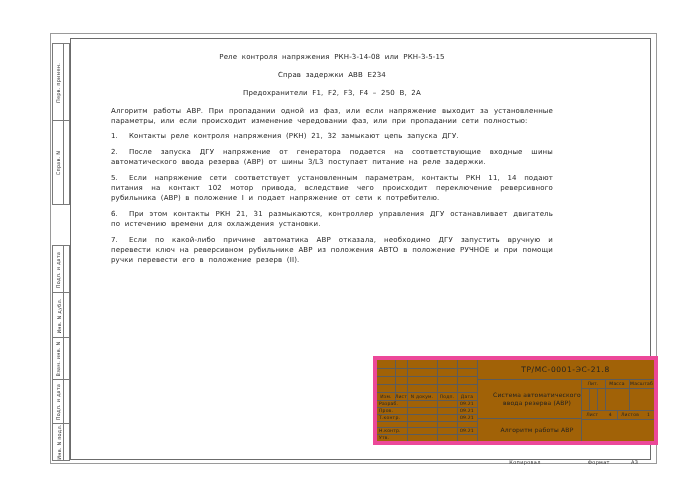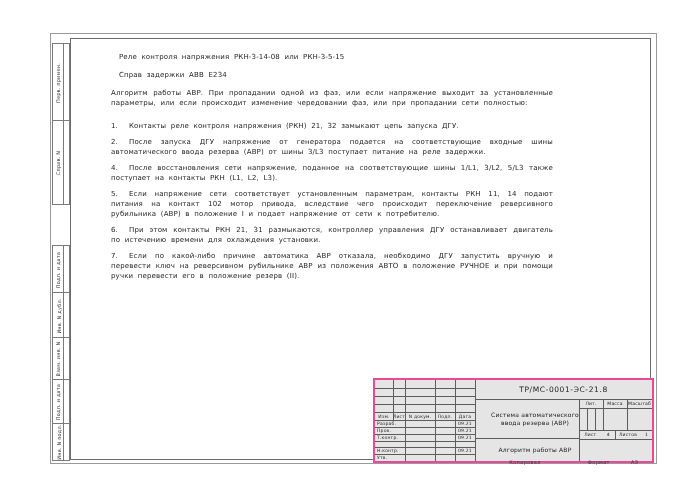--- a/index.html
+++ b/index.html
@@ -15,26 +15,26 @@
   .mbox .vl { position:absolute; left:10px; top:0; bottom:0; width:1px; background:#7a7a7a; }
   .mbox .lblwrap { position:absolute; left:0; top:0; width:11px; height:100%;
     display:flex; align-items:center; justify-content:center; }
   .mbox .lbl { transform:rotate(-90deg); white-space:nowrap; font-size:5px; color:#333; letter-spacing:0.2px; }
 
   
   .doc-text { position:absolute; left:111px; top:52px; width:442px;
     font-size:7px; line-height:10px; text-align:justify; color:#242424;
     word-spacing:2.2px; letter-spacing:0.15px; }
   .doc-text p { margin:0 0 6px; }
-  .doc-text p.intro { margin:0 8px 8px; text-align:left; }
-  .doc-text p.heading { margin:0 0 13px; }
+  .doc-text p.intro { margin:0 8px 8px; text-align:center; }
+  .doc-text p.heading { margin:0 0 5px; }
   .doc-text .num { display:inline-block; width:18px; }
 
   
-  .tb { position:absolute; left:373px; top:378px; width:277px; height:81px; border:2px solid #ec4899; background:#e5e5e5; }
+  .tb { position:absolute; left:373px; top:356px; width:277px; height:81px; border:4px solid #ec4899; background:#a16207; }
   .vln { position:absolute; width:1px; background:#5c5c5c; }
   .hln { position:absolute; height:1px; background:#5c5c5c; }
   .tb .cell { position:absolute; display:flex; align-items:center; justify-content:center;
     font-size:4.5px; color:#222; letter-spacing:0.2px; text-align:center; }
   .tb .left-align { justify-content:flex-start; padding-left:2px; }
   .tb .designation { font-size:7.5px; letter-spacing:0.6px; word-spacing:2px; }
   .tb .name { font-size:6px; line-height:8px; padding:0 8px; }
   .tb .pair { justify-content:space-around; }
 
   .footer-copied { position:absolute; left:473px; top:459px; width:104px; text-align:center;
@@ -89,24 +89,24 @@
   <div class="mbox" style="top:423px;height:36px;">
     <div class="vl"></div>
     <div class="lblwrap">
         <span class="lbl">Инв. N подл.</span>
       </div>
   </div>
 
   <div class="doc-text">
     <p class="intro">Реле контроля напряжения РКН-3-14-08 или РКН-3-5-15</p>
     <p class="intro">Справ задержки ABB E234</p>
+    <p class="intro">Предохранители F1, F2, F3, F4 – 250 В, 2А</p>
     <p class="heading">Алгоритм работы АВР. При пропадании одной из фаз, или если напряжение выходит за установленные параметры, или если происходит изменение чередовании фаз, или при пропадании сети полностью:</p>
     <p class="item"><span class="num">1.</span><span>Контакты реле контроля напряжения (РКН) 21, 32 замыкают цепь запуска ДГУ.</span></p>
     <p class="item"><span class="num">2.</span><span>После запуска ДГУ напряжение от генератора подается на соответствующие входные шины автоматического ввода резерва (АВР) от шины 3/L3 поступает питание на реле задержки.</span></p>
-    <p class="item"><span class="num">4.</span><span>После восстановления сети напряжение, поданное на соответствующие шины 1/L1, 3/L2, 5/L3 также поступает на контакты РКН (L1, L2, L3).</span></p>
     <p class="item"><span class="num">5.</span><span>Если напряжение сети соответствует установленным параметрам, контакты РКН 11, 14 подают питания на контакт 102 мотор привода, вследствие чего происходит переключение реверсивного рубильника (АВР) в положение I и подает напряжение от сети к потребителю.</span></p>
     <p class="item"><span class="num">6.</span><span>При этом контакты РКН 21, 31 размыкаются, контроллер управления ДГУ останавливает двигатель по истечению времени для охлаждения установки.</span></p>
     <p class="item"><span class="num">7.</span><span>Если по какой-либо причине автоматика АВР отказала, необходимо ДГУ запустить вручную и перевести ключ на реверсивном рубильнике АВР из положения АВТО в положение РУЧНОЕ и при помощи ручки перевести его в положение резерв (II).</span></p>
   </div>
 
   <div class="tb">
 
     <div class="vln" style="left:18px;top:0;height:40px;"></div>
     <div class="vln" style="left:30px;top:0;height:81px;"></div>
     <div class="vln" style="left:60px;top:0;height:81px;"></div>

